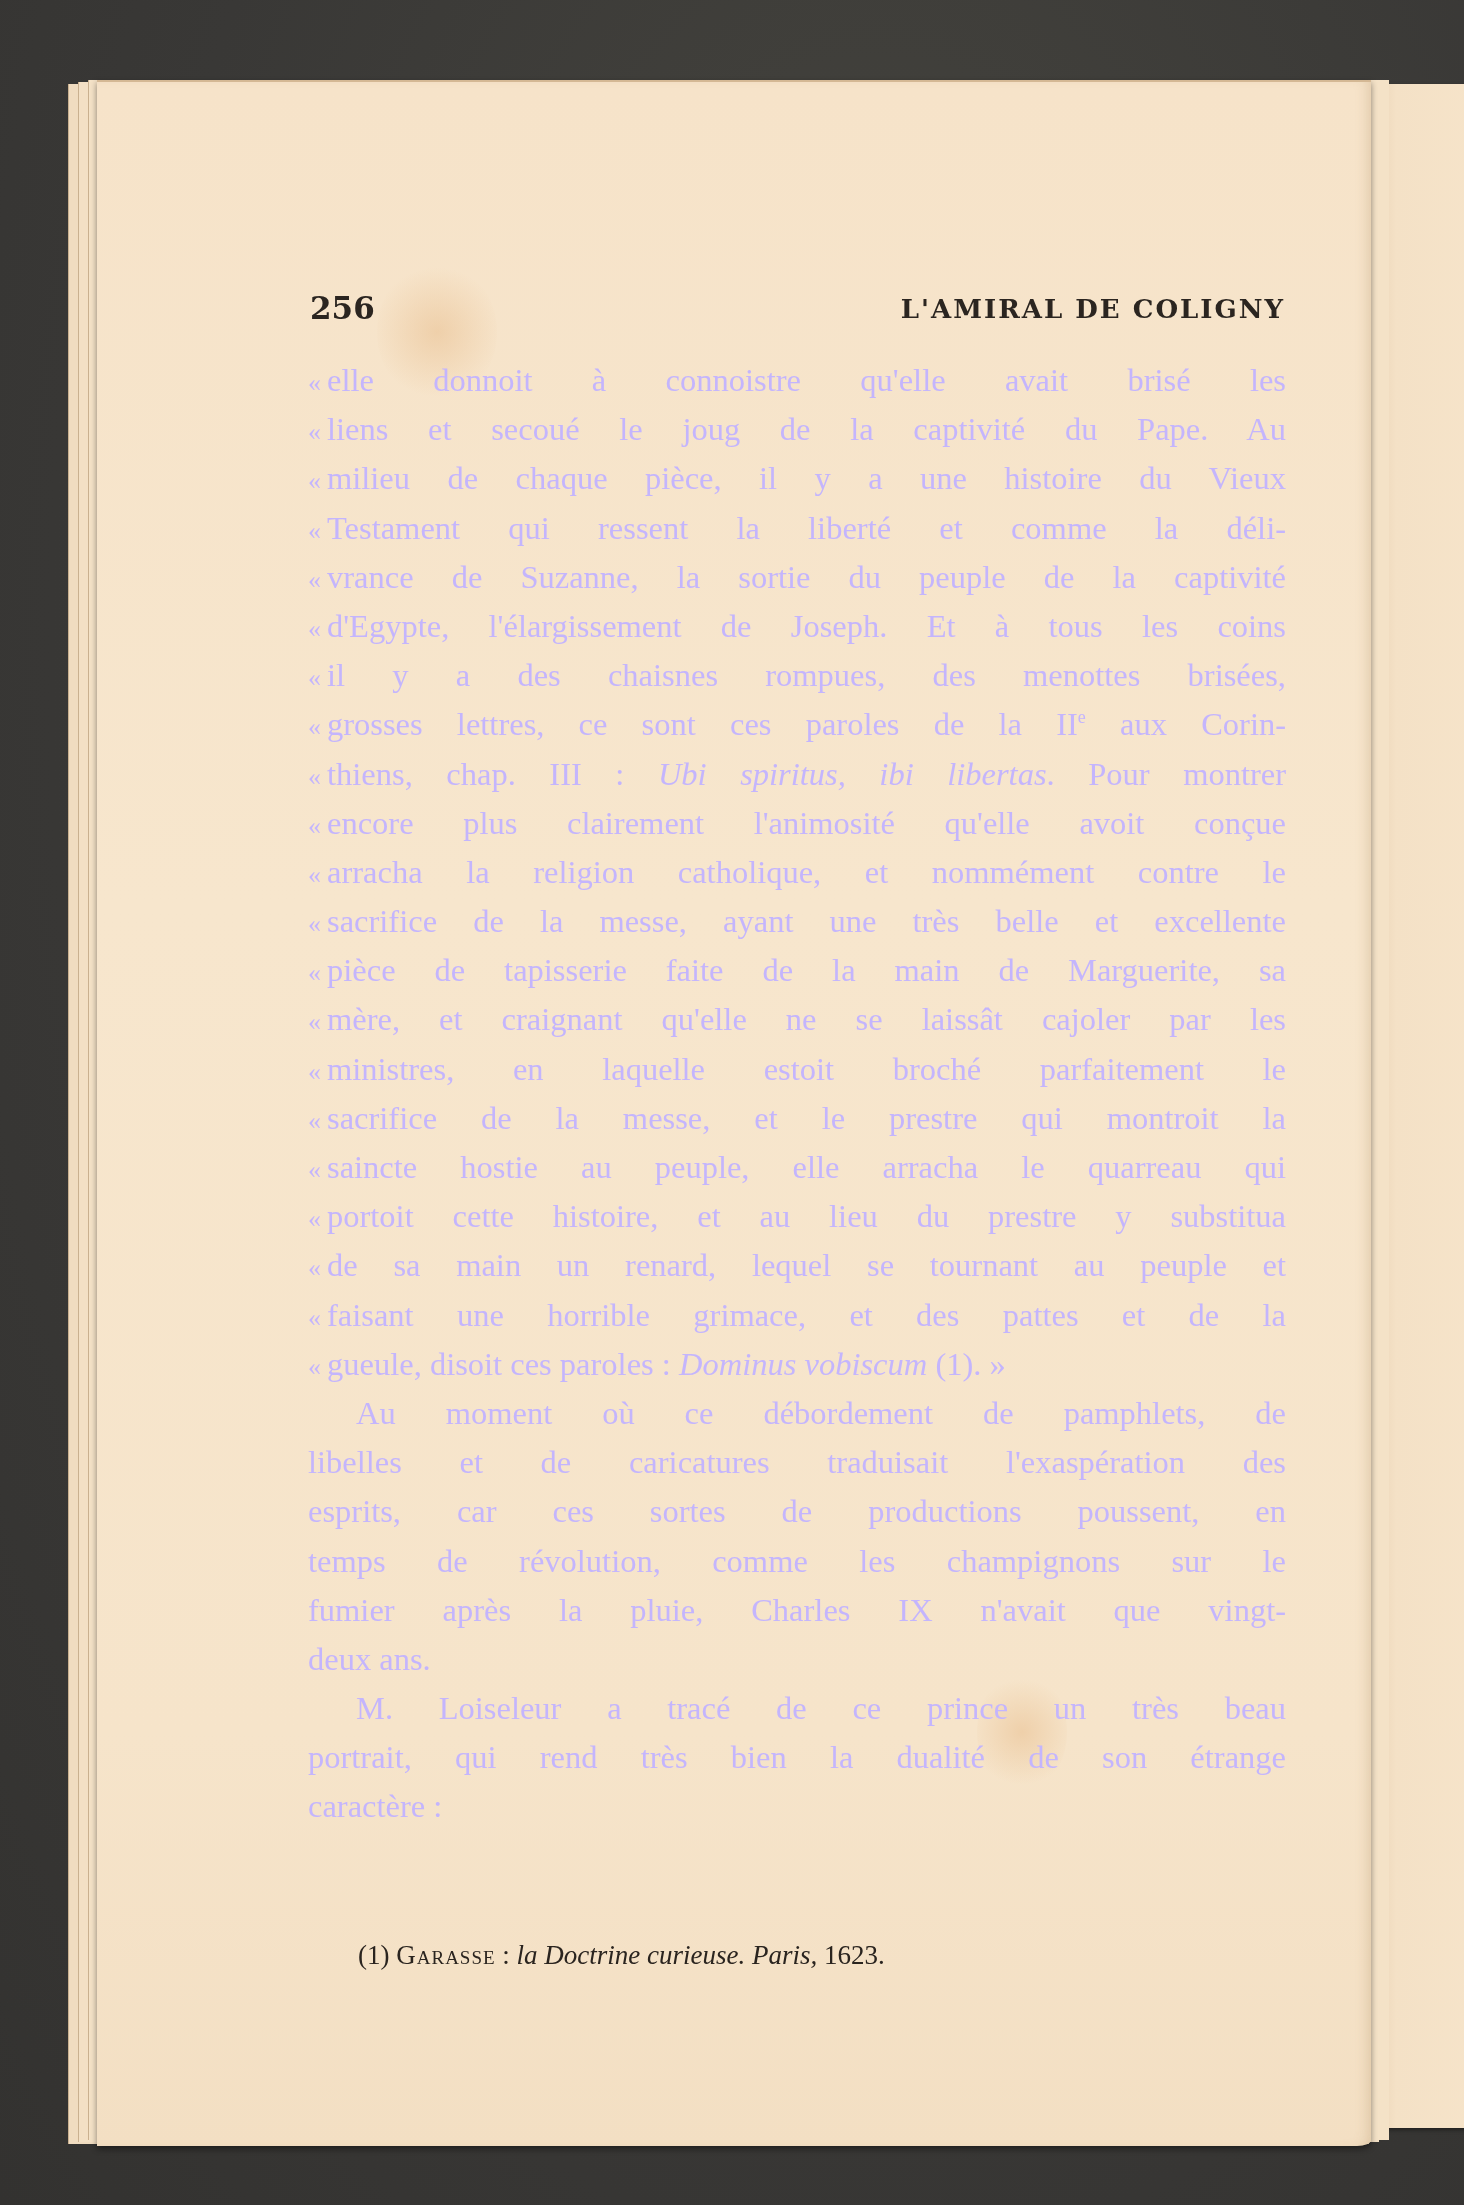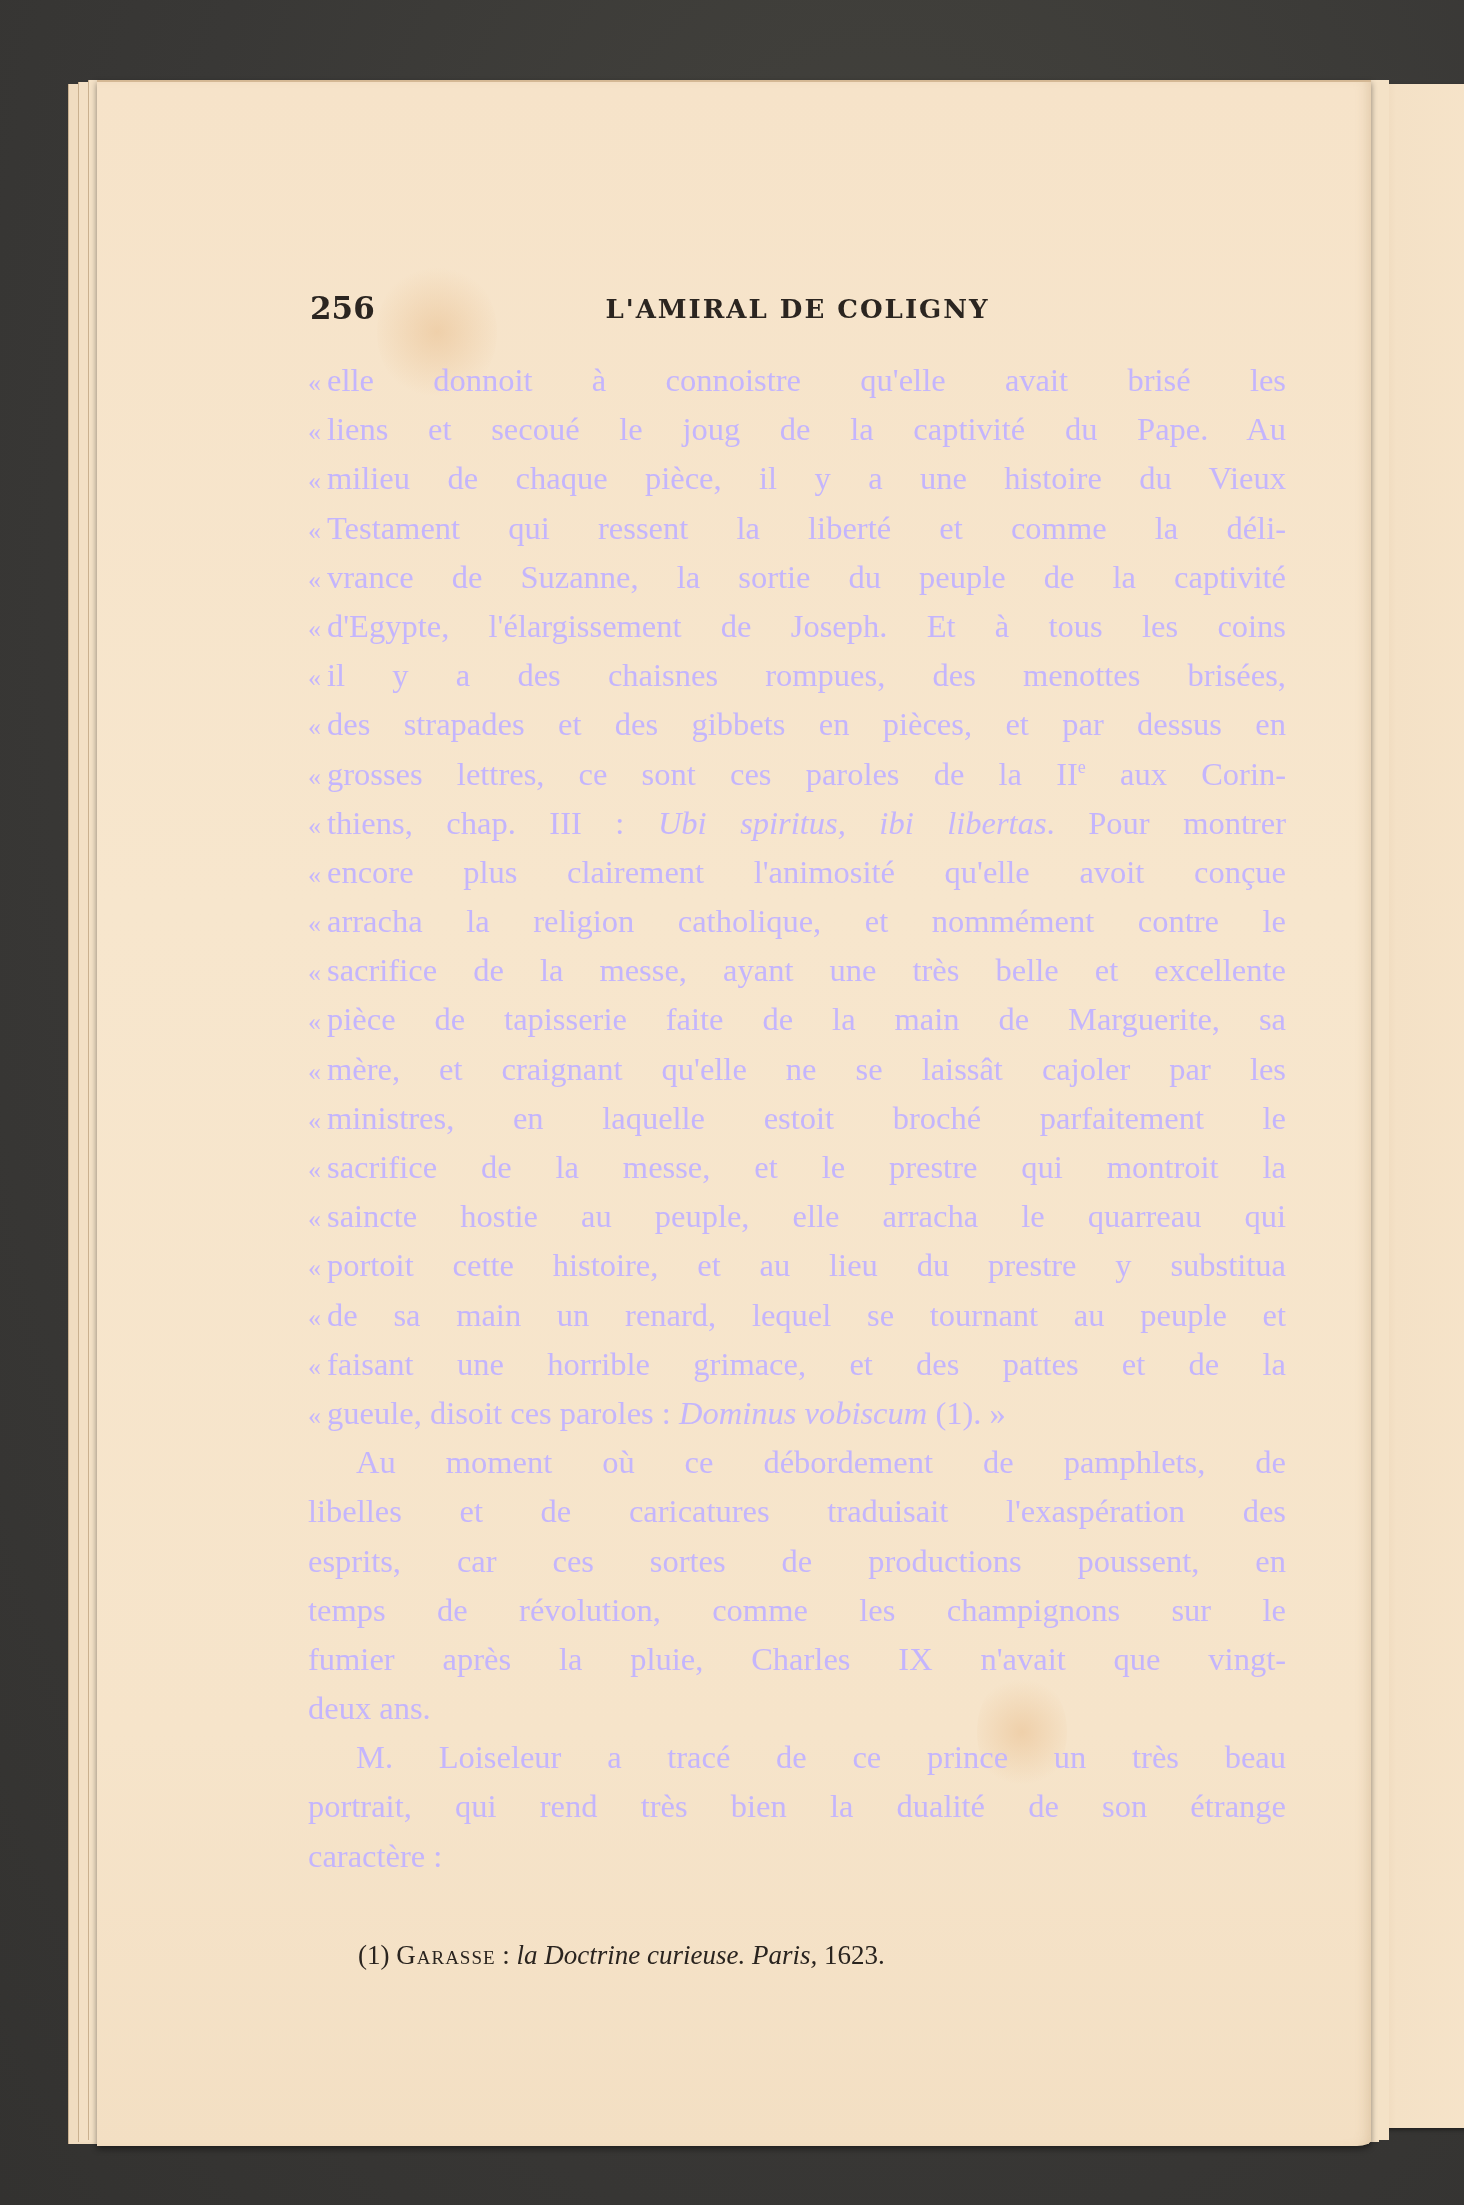--- a/index.html
+++ b/index.html
@@ -37,21 +37,21 @@
   }
   .header {
     position: absolute; left: 310px; top: 290px; width: 975px; height: 50px;
     color: #2b2520;
     font-weight: bold;
   }
   .page-number {
     position: absolute; left: 0; top: 0; font-size: 31px;
   }
   .running-title {
-    position: absolute; left: 0; right: 0; top: 4px; text-align: center;
+    position: absolute; left: 0; right: 0; top: 4px; text-align: right;
     font-size: 26px; letter-spacing: 2px; font-variant: small-caps;
   }
   .text-block {
     position: absolute; left: 308px; top: 356px; width: 978px;
     color: #c4b5fd; font-size: 32.5px; line-height: 49.2px;
     font-family: "Liberation Serif", "DejaVu Serif", serif;
   }
   .line {
     display: block; white-space: nowrap; text-align: justify;
     text-align-last: justify; height: 49.2px;
@@ -88,21 +88,20 @@
 </div>
 
 <div class="text-block" id="text-block">
     <span class="line"><span class="guill">«</span><span>elle donnoit à connoistre qu'elle avait brisé les</span></span>
     <span class="line"><span class="guill">«</span><span>liens et secoué le joug de la captivité du Pape. Au</span></span>
     <span class="line"><span class="guill">«</span><span>milieu de chaque pièce, il y a une histoire du Vieux</span></span>
     <span class="line"><span class="guill">«</span><span>Testament qui ressent la liberté et comme la déli-</span></span>
     <span class="line"><span class="guill">«</span><span>vrance de Suzanne, la sortie du peuple de la captivité</span></span>
     <span class="line"><span class="guill">«</span><span>d'Egypte, l'élargissement de Joseph. Et à tous les coins</span></span>
     <span class="line"><span class="guill">«</span><span>il y a des chaisnes rompues, des menottes brisées,</span></span>
-    <span class="line"><span class="guill">«</span><span>des strapades et des gibbets en pièces, et par dessus en</span></span>
     <span class="line"><span class="guill">«</span><span>grosses lettres, ce sont ces paroles de la II</span><sup>e</sup><span> aux Corin-</span></span>
     <span class="line"><span class="guill">«</span><span>thiens, chap. III : </span><span class="it">Ubi spiritus, ibi libertas</span><span>. Pour montrer</span></span>
     <span class="line"><span class="guill">«</span><span>encore plus clairement l'animosité qu'elle avoit conçue</span></span>
     <span class="line"><span class="guill">«</span><span>arracha la religion catholique, et nommément contre le</span></span>
     <span class="line"><span class="guill">«</span><span>sacrifice de la messe, ayant une très belle et excellente</span></span>
     <span class="line"><span class="guill">«</span><span>pièce de tapisserie faite de la main de Marguerite, sa</span></span>
     <span class="line"><span class="guill">«</span><span>mère, et craignant qu'elle ne se laissât cajoler par les</span></span>
     <span class="line"><span class="guill">«</span><span>ministres, en laquelle estoit broché parfaitement le</span></span>
     <span class="line"><span class="guill">«</span><span>sacrifice de la messe, et le prestre qui montroit la</span></span>
     <span class="line"><span class="guill">«</span><span>saincte hostie au peuple, elle arracha le quarreau qui</span></span>

